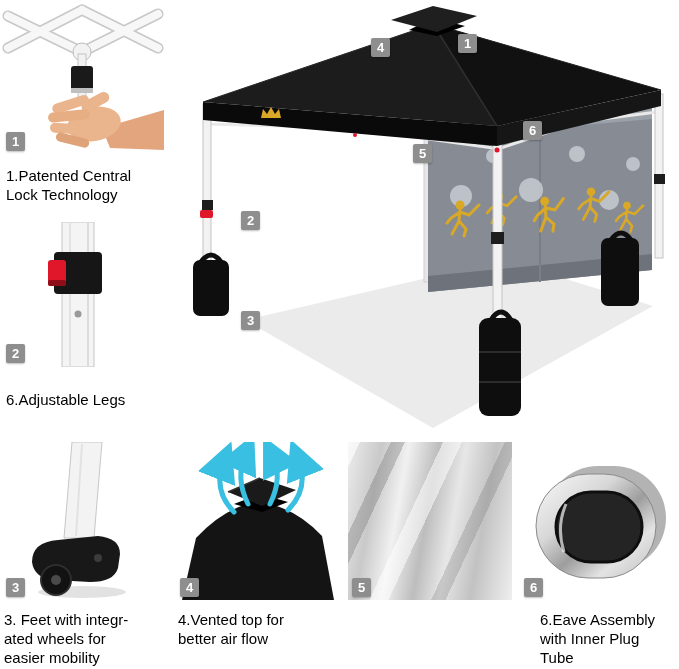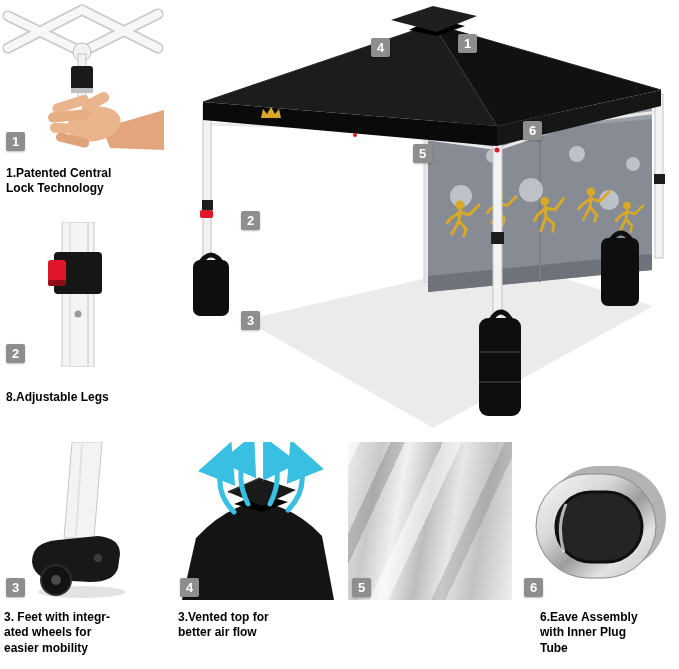--- a/index.html
+++ b/index.html
@@ -2,21 +2,21 @@
 <html style="--canopy: #161616; --wall: #878c94; --gold: #d9a826; --accent-red: #e0162b; --arrow-cyan: #38bfe2; --badge-bg: #8e8e8e; --floor: #ebebeb;"><head>
 <meta charset="utf-8">
 <style>
   html,body{margin:0;padding:0;background:#fff;}
   .stage{position:relative;width:679px;height:669px;background:#fff;overflow:hidden;
          font-family:"Liberation Sans",sans-serif;color:#000;}
   .img{position:absolute;}
   .badge{position:absolute;width:19px;height:19px;background:var(--badge-bg,#8e8e8e);
          color:#fff;font-weight:700;font-size:13px;display:flex;align-items:center;
          justify-content:center;border-radius:2px;z-index:5;box-shadow:0 1px 2px rgba(0,0,0,.25);}
-  .caption{position:absolute;font-weight:700;font-size:12px;line-height:1.28;
+  .caption{position:absolute;font-weight:400;font-size:15px;line-height:1.28;
            white-space:pre-line;z-index:4;}
   .tent{position:absolute;left:175px;top:4px;width:504px;height:428px;}
   .silver{position:absolute;left:348px;top:442px;width:164px;height:158px;
     background-image:
       linear-gradient(115deg, rgba(255,255,255,.65) 0 5%, rgba(255,255,255,0) 5% 18%,
         rgba(90,90,90,.28) 18% 24%, rgba(255,255,255,0) 24% 40%,
         rgba(255,255,255,.55) 40% 48%, rgba(255,255,255,0) 48% 66%,
         rgba(90,90,90,.22) 66% 72%, rgba(255,255,255,0) 72% 100%),
       linear-gradient(100deg,#ececec 0%,#c9c9c9 18%,#f1f1f1 32%,#bdbdbd 48%,
         #e7e7e7 62%,#c2c2c2 78%,#efefef 100%);}
@@ -64,21 +64,21 @@
       <rect x="44" y="0" width="32" height="145" fill="#f4f4f4" stroke="#c6c6c6"></rect>
       <line x1="52" y1="0" x2="52" y2="145" stroke="#e3e3e3" stroke-width="2"></line>
       <line x1="70" y1="0" x2="70" y2="145" stroke="#dcdcdc" stroke-width="2"></line>
       <rect x="36" y="30" width="48" height="42" rx="4" fill="#161616"></rect>
       <rect x="30" y="38" width="18" height="26" rx="3" style="fill:var(--accent-red,#e0162b)"></rect>
       <rect x="30" y="58" width="18" height="6" rx="2" fill="#8f0d18"></rect>
       <circle cx="60" cy="92" r="3.5" fill="#9a9a9a"></circle>
     </svg>
   </div>
   <div class="badge" style="left:6px;top:344px">2</div>
-  <div class="caption" style="left:6px;top:390px;width:162px">8.Adjustable Legs</div>
+  <div class="caption" style="left:6px;top:390px;width:162px">6.Adjustable Legs</div>
 
   <div class="tent">
     <svg viewBox="0 0 504 428" width="504" height="428">
       <defs>
         <g id="pfig">
           <circle cx="0" cy="-17" r="4.5" style="fill:var(--gold,#d9a826)" stroke="none"></circle>
           <path d="M0,-12 L-1,-1 M-1,-1 L-8,12 M-1,-1 L6,7 L4,14 M0,-10 L-9,-4 L-13,1 M0,-10 L9,-7 L15,-13 M15,-13 L19,-17" fill="none"></path>
         </g>
       </defs>
       <polygon points="70,316 330,256 478,302 258,424" style="fill:var(--floor,#ebebeb)"></polygon>
@@ -184,21 +184,21 @@
       <line x1="52" y1="50" x2="84" y2="36" stroke="#333" stroke-width="1.5"></line>
       <g fill="none" style="stroke:var(--arrow-cyan,#38bfe2)" stroke-width="5" stroke-linecap="round">
         <path d="M58,70 C44,56 40,38 48,18" marker-end="url(#ah)"></path>
         <path d="M72,62 C64,46 62,28 70,10" marker-end="url(#ah)"></path>
         <path d="M94,62 C102,46 104,28 96,12" marker-end="url(#ah)"></path>
         <path d="M112,68 C126,54 130,36 122,16" marker-end="url(#ah)"></path>
       </g>
     </svg>
   </div>
   <div class="badge" style="left:180px;top:578px">4</div>
-  <div class="caption" style="left:178px;top:610px;width:158px">3.Vented top for
+  <div class="caption" style="left:178px;top:610px;width:158px">4.Vented top for
 better air flow</div>
 
   <div class="silver"></div>
   <div class="badge" style="left:352px;top:578px">5</div>
 
   <div class="img" style="left:520px;top:442px;width:157px;height:158px">
     <svg viewBox="0 0 157 158" width="157" height="158">
       <defs>
         <linearGradient id="g1" x1="0" y1="0" x2="1" y2="1">
           <stop offset="0" stop-color="#fafafa"></stop>

